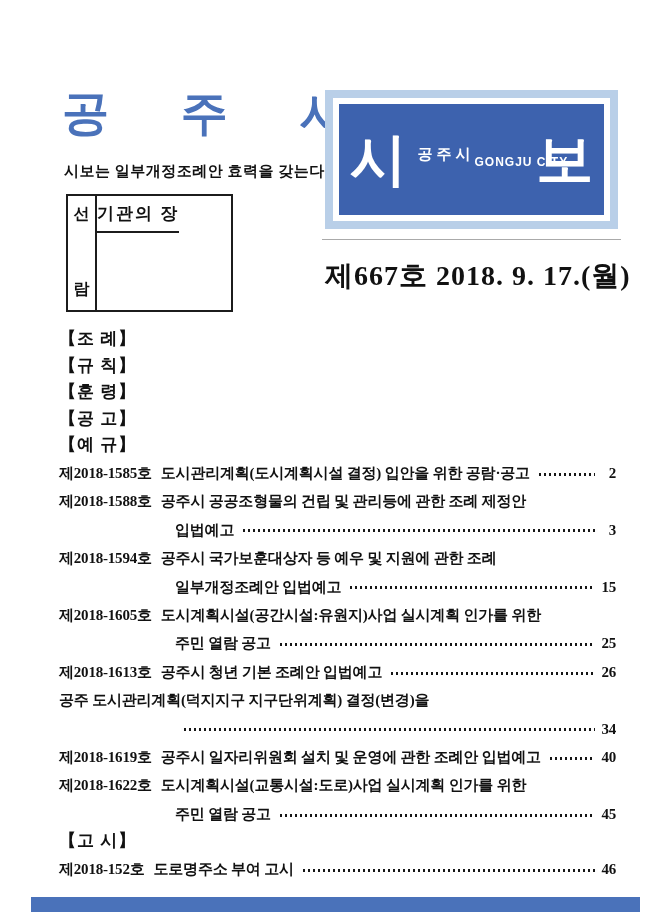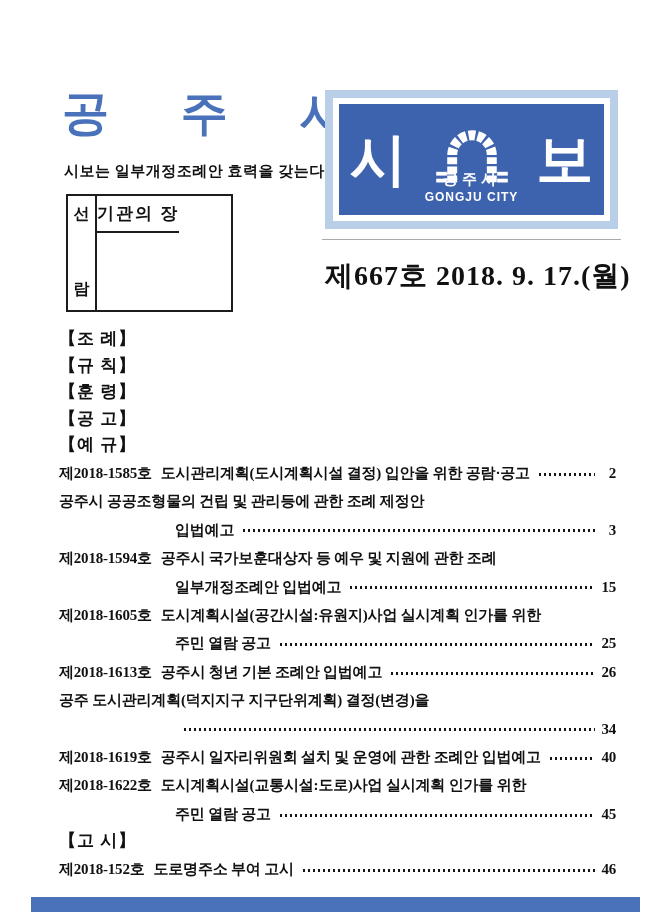--- a/index.html
+++ b/index.html
@@ -42,21 +42,21 @@
     border:8px solid var(--logo-border,#b9cfe8); background:#fff; padding:6px;
   }
   .logo-inner {
     width:100%; height:100%; background:var(--logo-bg,#3d62ae);
     display:flex; align-items:center; justify-content:space-evenly;
   }
   .logo-big {
     color:#fff; font-size:57px; font-weight:bold;
     font-family:"Liberation Sans","DejaVu Sans",sans-serif; line-height:1;
   }
-  .logo-center { display:flex; flex-direction:column; align-items:center; width:108px; margin-top:4px; }
+  .logo-center { display:flex; flex-direction:row; align-items:center; width:108px; margin-top:4px; }
   .logo-kr {
     color:#fff; font-size:15px; letter-spacing:4px; margin-top:-14px;
     font-family:"Liberation Sans","DejaVu Sans",sans-serif; font-weight:bold; white-space:nowrap;
   }
   .logo-en {
     color:#fff; font-size:12px; letter-spacing:1px; margin-top:1px;
     font-family:"Liberation Sans","DejaVu Sans",sans-serif; font-weight:bold; white-space:nowrap;
   }
   .header-rule { position:absolute; left:322px; top:239px; width:299px; height:0; border-top:1px solid #aaa; }
   .issue-line {
@@ -138,20 +138,21 @@
       <div class="entry">
         <div class="line">
           <span class="no">제2018-1585호</span>
           <span class="txt">도시관리계획(도시계획시설 결정) 입안을 위한 공람·공고</span>
           <span class="leader"></span>
           <span class="pg">2</span>
         </div>
       </div>
       <div class="entry">
         <div class="line">
+          <span class="no">제2018-1588호</span>
           <span class="txt">공주시 공공조형물의 건립 및 관리등에 관한 조례 제정안</span>
         </div>
         <div class="line cont">
           <span class="txt">입법예고</span>
           <span class="leader"></span>
           <span class="pg">3</span>
         </div>
       </div>
       <div class="entry">
         <div class="line">

